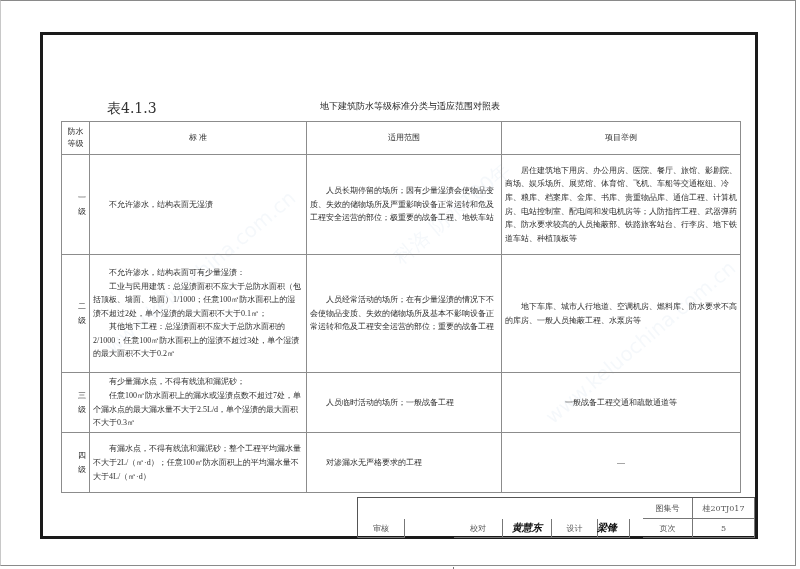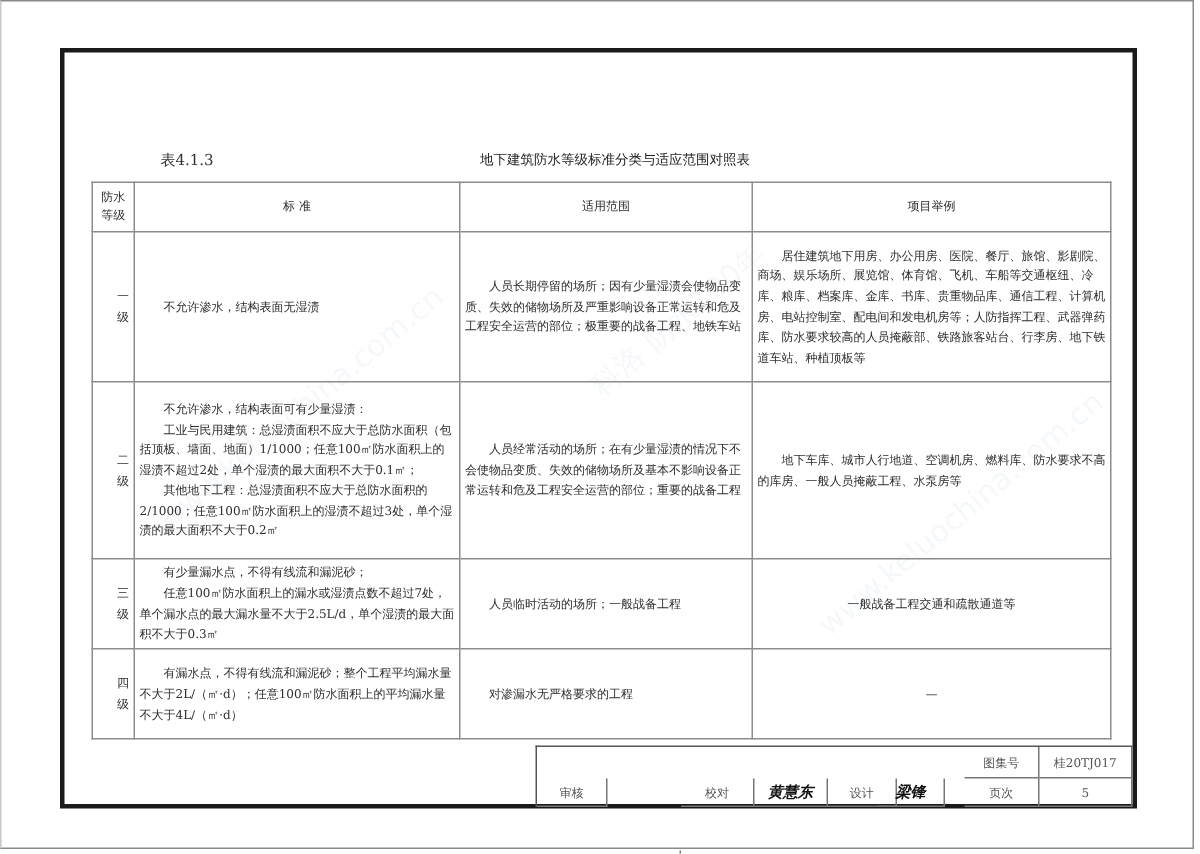--- a/index.html
+++ b/index.html
@@ -11,29 +11,29 @@
   }
   .page-border {
     position: absolute; left: 0; top: 0; width: 796px; height: 566px;
     border: 1px solid #8a8a8a; border-left-color: #c8c8c8; box-sizing: border-box;
   }
   .frame {
     position: absolute; left: 40px; top: 32px; width: 718px; height: 507px;
     border: 3px solid #1a1a1a; box-sizing: border-box;
   }
   .table-caption-id {
-    position: absolute; left: 107px; top: 100px; font-size: 10px; color: #333; text-align: center;
+    position: absolute; left: 107px; top: 100px; font-size: 14px; color: #333; text-align: center;
   }
   .table-caption-title {
     position: absolute; left: 307px; top: 100px; font-size: 9px; color: #222; margin-left: 13px;
   }
   table.spec {
     position: absolute; left: 61px; top: 121px; width: 679px;
     border-collapse: collapse; table-layout: fixed;
-    font-size: 8px; line-height: 13.6px;
+    font-size: 8px; line-height: 13.6px; font-family: Liberation Serif, serif;
   }
   table.spec td, table.spec th {
     border: 1px solid #8c8c8c; padding: 0 3px; vertical-align: middle;
     font-weight: normal; color: #2e2e2e;
   }
   table.spec th { text-align: center; }
   .c-grade { width: 22px; text-align: right; padding: 16px !important; }
   .para { text-indent: 2em; }
   .center { text-align: center; }
   .header-grade { line-height: 12px; padding: 3px 0 !important; }

